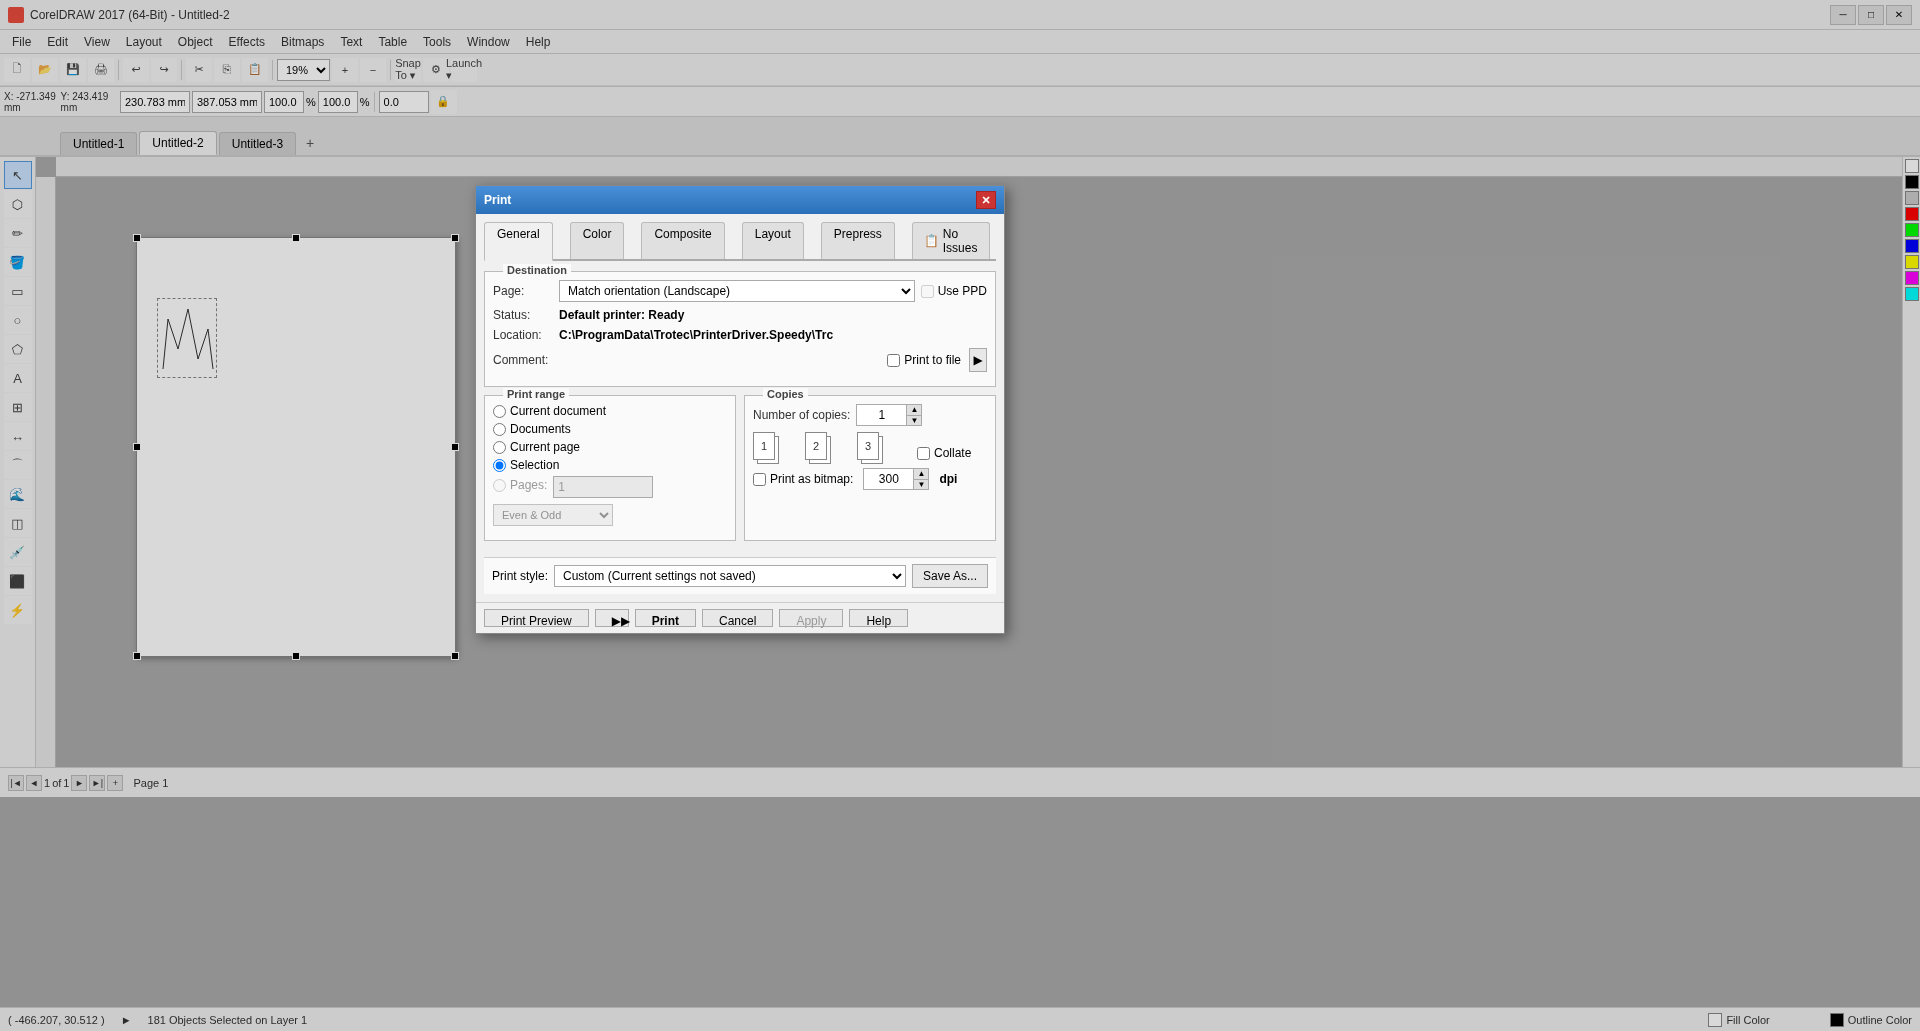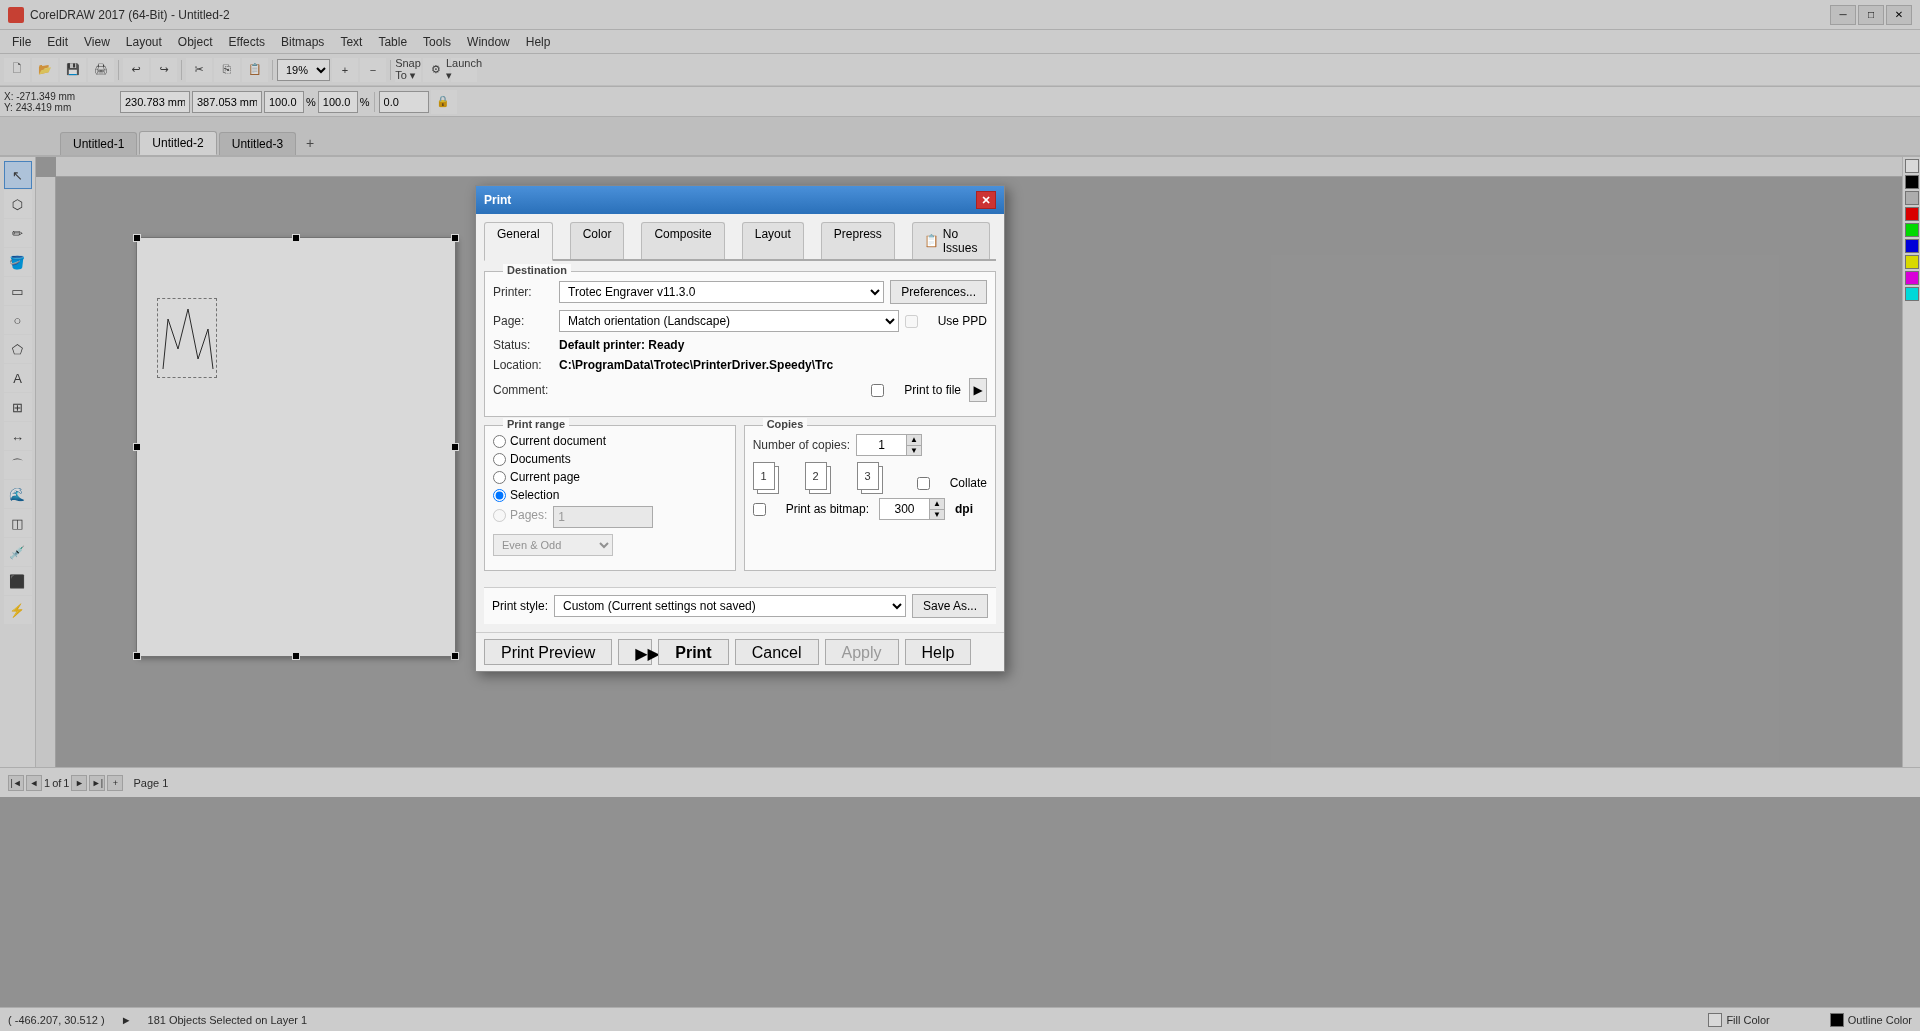--- a/index.html
+++ b/index.html
@@ -115,21 +115,21 @@
       height: 30px;
       background: #f0f0f0;
       border-bottom: 1px solid #ccc;
       display: flex;
       align-items: center;
       padding: 0 4px;
       gap: 2px;
     }
     #coord-display {
       display: flex;
-      flex-direction: column;
+      flex-direction: row;
       font-size: 10px;
       color: #333;
       width: 110px;
       margin-right: 4px;
     }
 
     
     #tab-bar {
       height: 40px;
       background: #e0e0e0;
@@ -505,26 +505,26 @@
     
     #dialog-footer {
       display: flex;
       align-items: center;
       padding: 6px 8px;
       border-top: 1px solid #ccc;
       gap: 6px;
       background: #f0f0f0;
     }
     .footer-btn {
-      height: 26px;
+      height: 18px;
       padding: 4px 16px;
       background: #e8e8e8;
       border: 1px solid #aaa;
       cursor: pointer;
-      font-size: 16px;
+      font-size: 12px;
     }
     .footer-btn.primary { font-weight: bold; }
 
     
     #print-style-row {
       display: flex;
       align-items: center;
       padding: 6px 8px;
       border-top: 1px solid #ccc;
       gap: 6px;
@@ -550,21 +550,21 @@
       font-size: 12px;
       background: #e8e8e8;
       padding: 0 4px;
       color: #999;
     }
 
     
     .chk-row {
       display: flex;
       align-items: center;
-      gap: 20px;
+      gap: 4px;
     }
     .chk-row label { font-size: 12px; }
   </style>
 </head>
 <body>
 
 <div id="title-bar">
   <span id="title-bar-icon"></span>
   <span id="title-text">CorelDRAW 2017 (64-Bit) - Untitled-2</span>
   <div id="window-controls">
@@ -743,27 +743,20 @@
       <div class="dlg-tab">Prepress</div>
       <div class="dlg-tab" style="display:flex;align-items:center;gap:3px;">
         <span style="color:#888;">📋</span>
         <span>No Issues</span>
       </div>
     </div>
 
     <div class="dlg-section">
       <div class="dlg-section-title">Destination</div>
 
-      <div class="dlg-row">
-        <span class="dlg-label">Printer:</span>
-        <select class="dlg-select">
-          <option>Trotec Engraver v11.3.0</option>
-        </select>
-        <button class="dlg-btn">Preferences...</button>
-      </div>
 
       <div class="dlg-row">
         <span class="dlg-label">Page:</span>
         <select class="dlg-select">
           <option>Match orientation (Landscape)</option>
         </select>
         <div class="chk-row">
           <input type="checkbox" id="use-ppd" disabled="" style="">
           <label for="use-ppd">Use PPD</label>
         </div>

